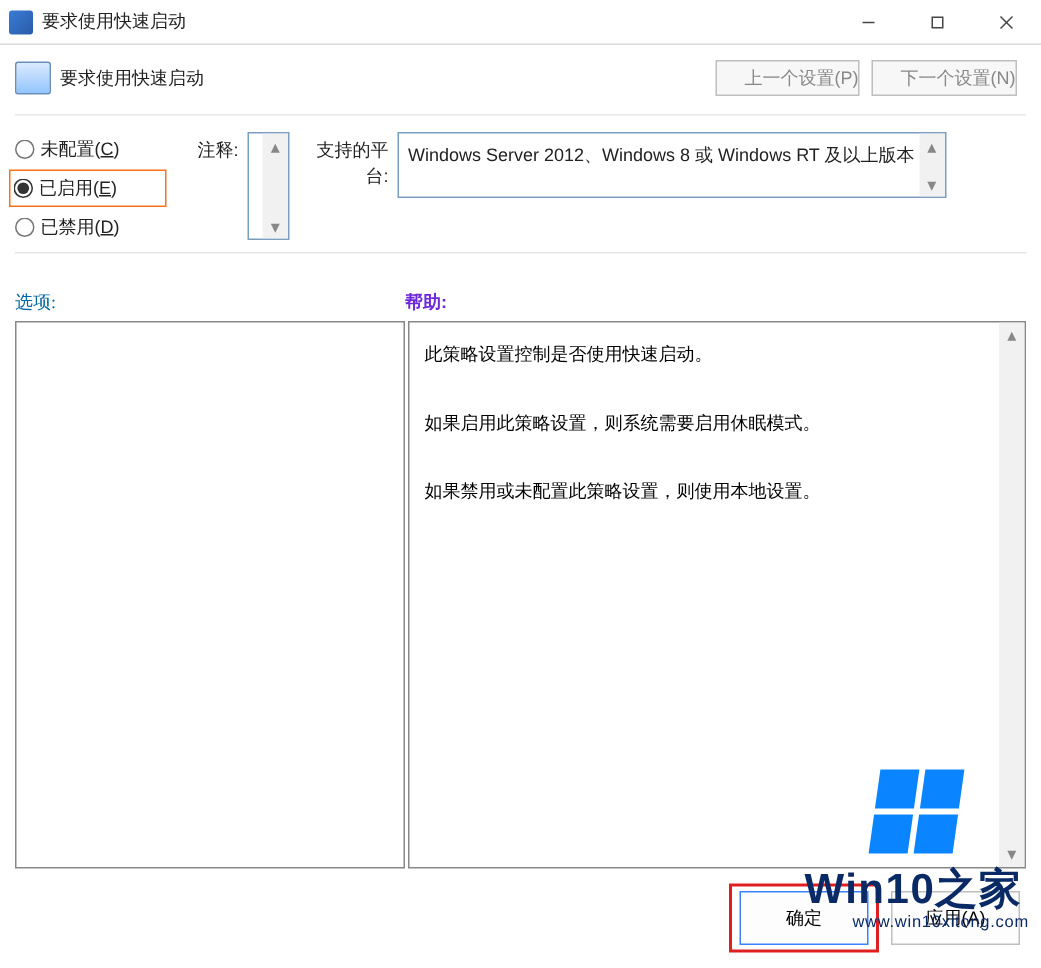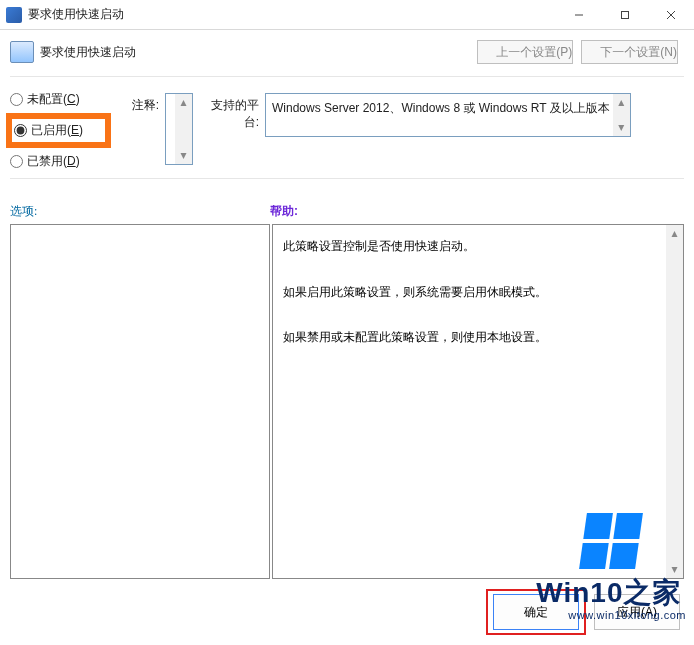--- a/index.html
+++ b/index.html
@@ -72,39 +72,39 @@
       font-size: 12px;
       display:flex;align-items:center;justify-content:center;
       cursor: default;
       padding-left: 18px;
     }
     .rule-hr { border:none; border-top:1px solid #e6e6e6; margin:2px 0 10px 0; }
 
     .config-row {
       display: flex;
       margin-bottom: 6px;
-      align-items: center;
+      align-items: flex-end;
     }
     .radio-col {
       width: 95px;
       display:flex;
       flex-direction: column;
       gap: 10px;
       padding-top: 4px;
     }
     .radio-item {
       display:flex;
       align-items:center;
       gap:4px;
       font-size: 12px;
       color:#222;
     }
     .radio-item input { accent-color:#333; }
     .radio-highlight {
-      border: 6px solid #f97316;
+      border: 1px solid #f97316;
       padding: 3px 4px 3px 2px;
       margin: -5px -6px -5px -4px;
     }
     .u { text-decoration: underline; }
     .label-col {
       width: 60px;
       text-align: right;
       padding-right: 6px;
       padding-top: 4px;
       color:#222;

